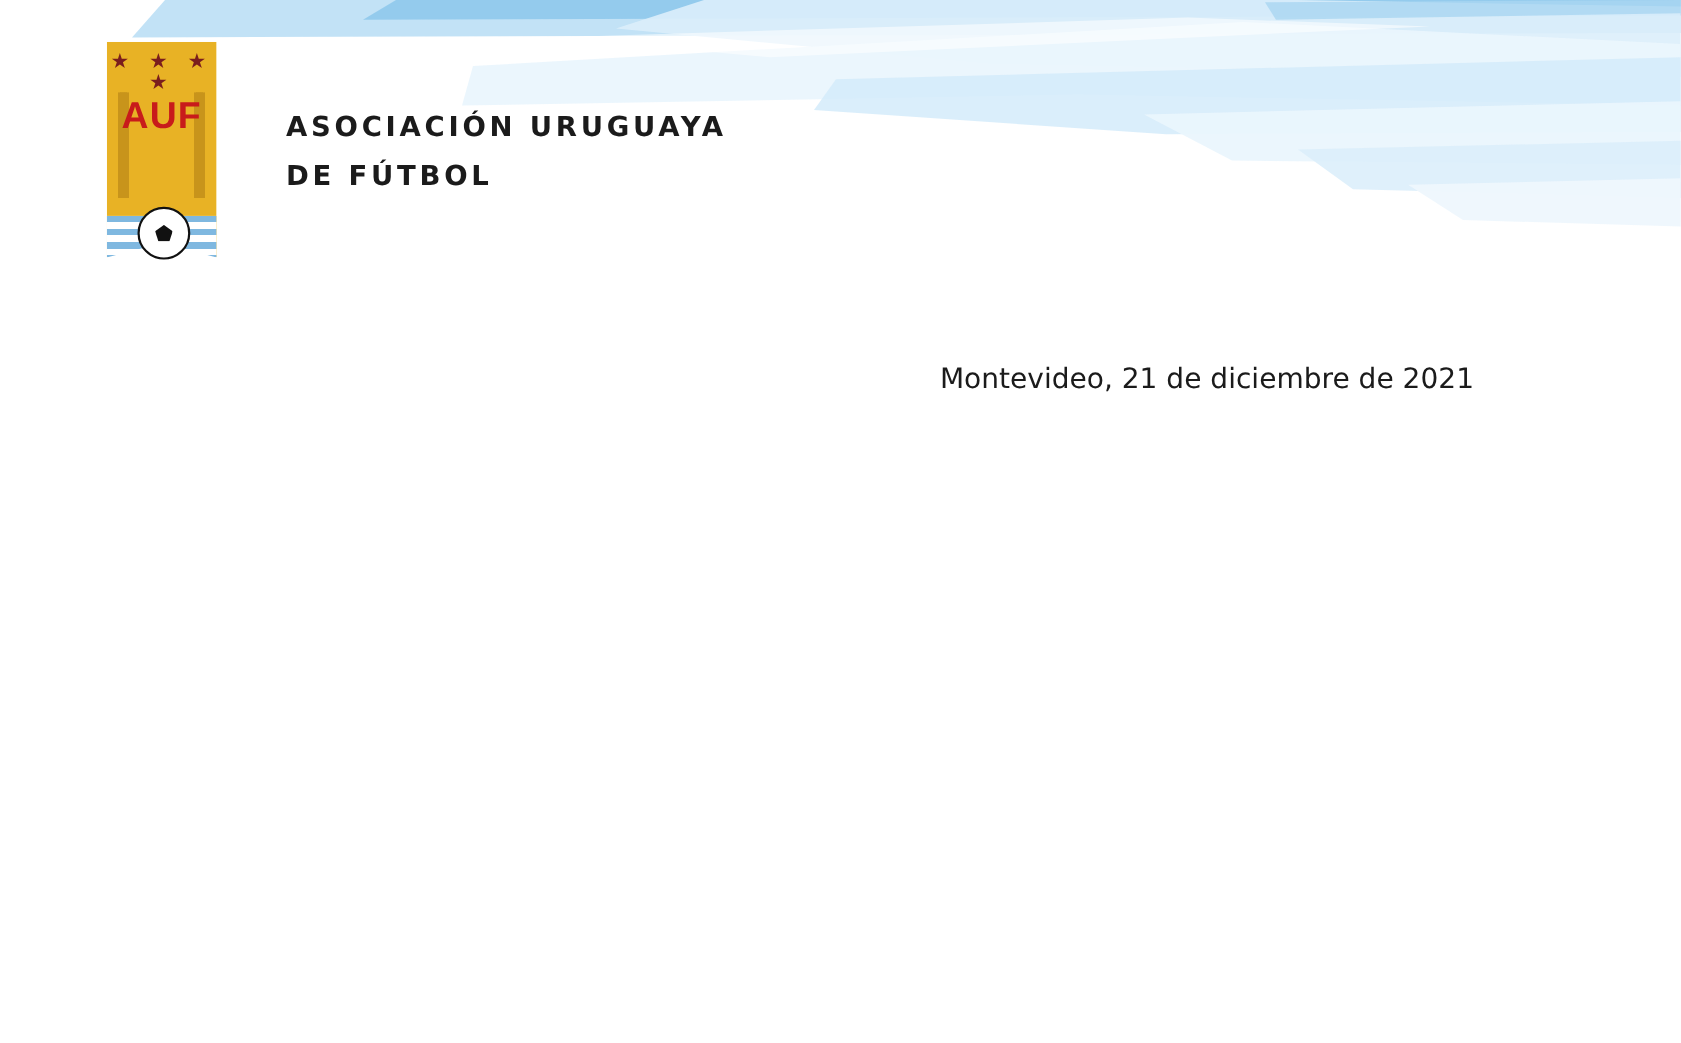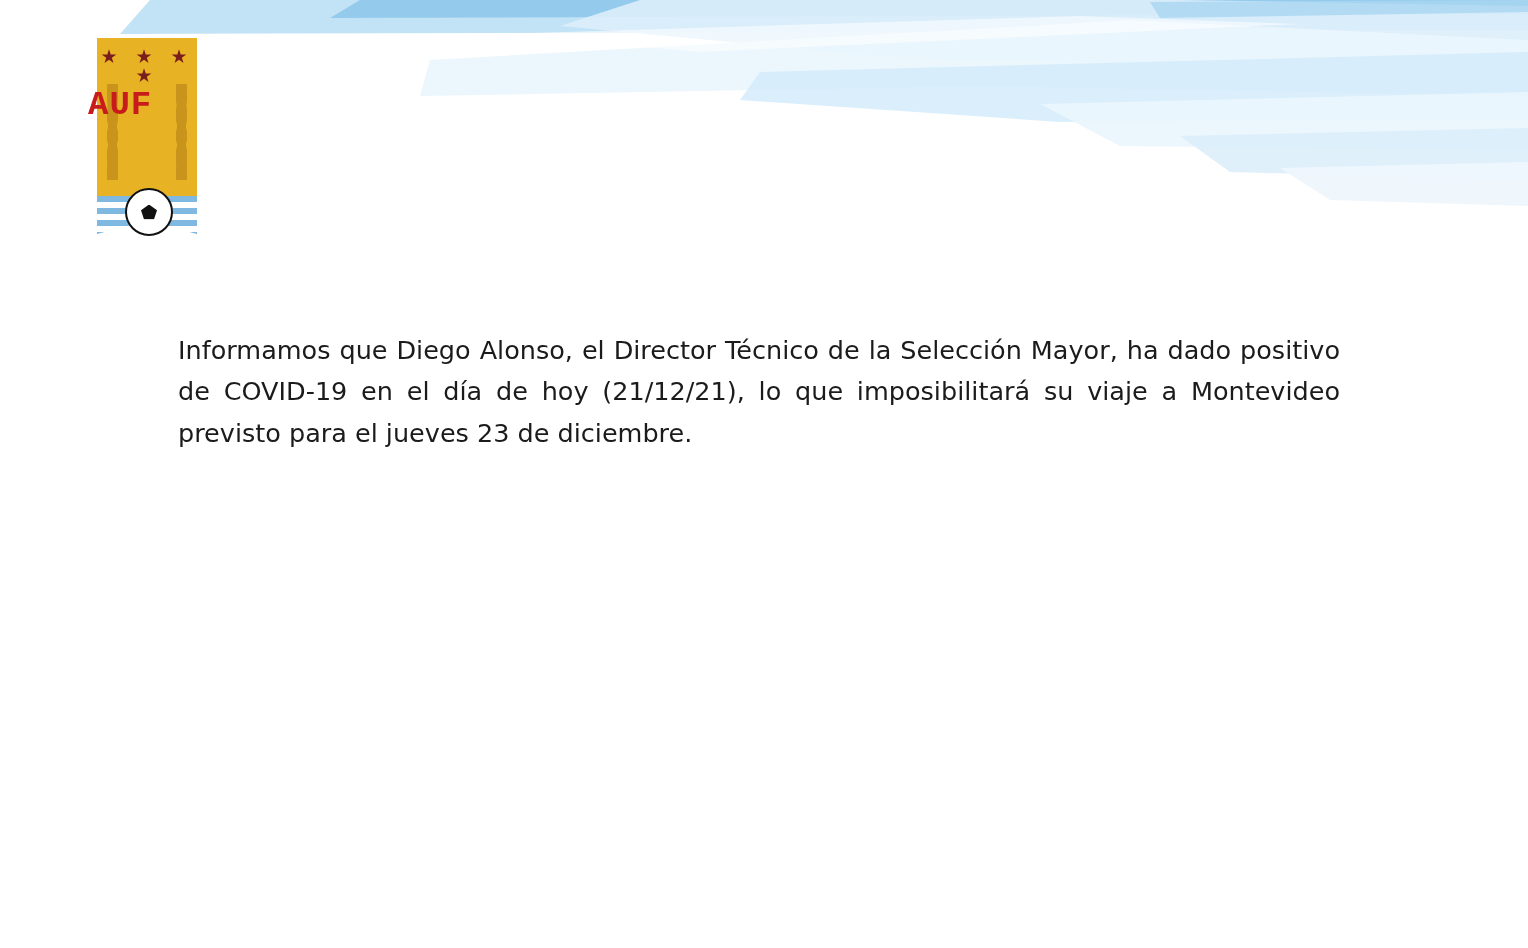--- a/index.html
+++ b/index.html
@@ -79,21 +79,22 @@
       radial-gradient(ellipse at 50% 76%, #c8941b 0 42%, transparent 43%),
       radial-gradient(ellipse at 50% 96%, #c8941b 0 42%, transparent 43%);
   }
   .logo .wheat-left { left: 16px; }
   .logo .wheat-right { right: 16px; }
   .logo .auf-text {
     position: absolute;
     top: 52px;
     left: 0;
     width: 118px;
-    font-family: Liberation Mono, monospace;
+    text-align: center;
+    font-family: Liberation Sans, sans-serif;
     font-weight: bold;
     font-size: 34px;
     line-height: 0.92;
     color: #c81b1b;
     letter-spacing: 1px;
   }
   .logo .stripes {
     position: absolute;
     left: 9px;
     top: 158px;
@@ -199,17 +200,19 @@
 <div class="letterhead">
   <div class="logo">
     <div class="ribbon"></div>
     <div class="stars">★ ★ ★ ★</div>
     <div class="wheat-left"></div>
     <div class="wheat-right"></div>
     <div class="auf-text">AUF</div>
     <div class="stripes"></div>
     <div class="ball"></div>
   </div>
+  <div class="org-name">ASOCIACIÓN URUGUAYA
+DE FÚTBOL</div>
 </div>
 
 <div class="doc">
-  <p class="para">Informamos que Diego Alonso, el Director Técnico de la Selección Mayor, ha dado positivo de COVID-19 en el día de hoy (21/12/21), lo que imposibilitará su viaje a Montevideo previsto para el jueves 23 de diciembre.</p>
+  <p class="dateline">Montevideo, 21 de diciembre de 2021</p>
 </div>
 
 </body></html>

